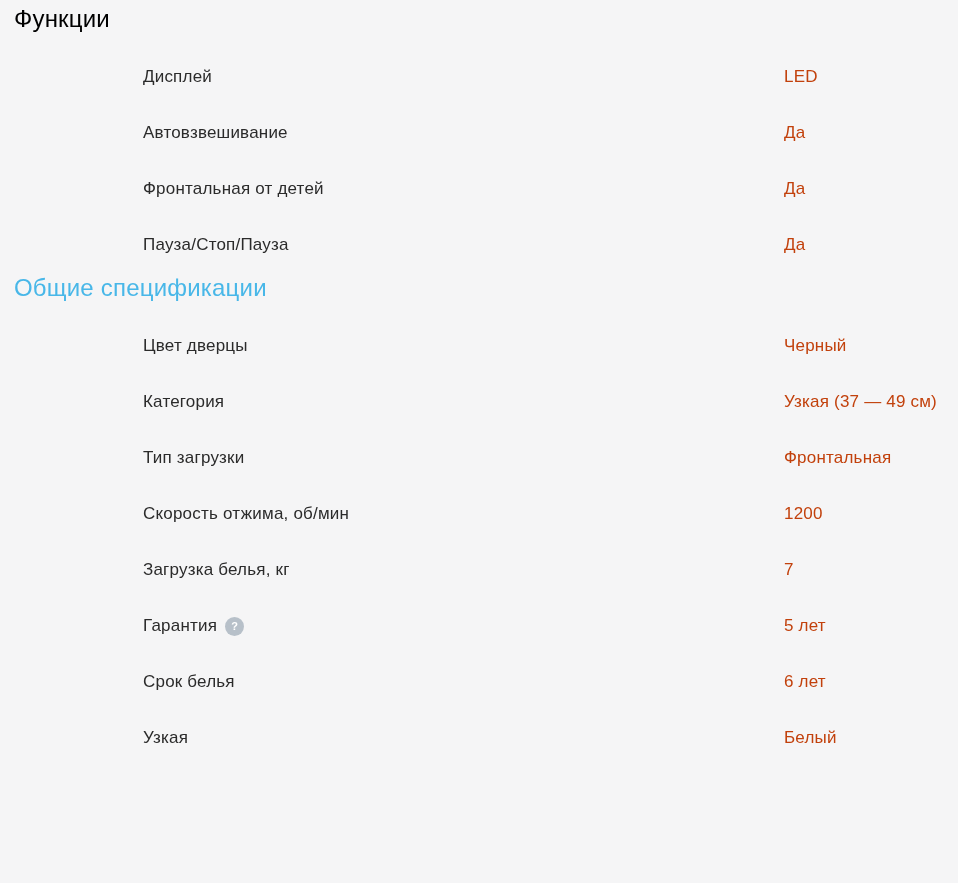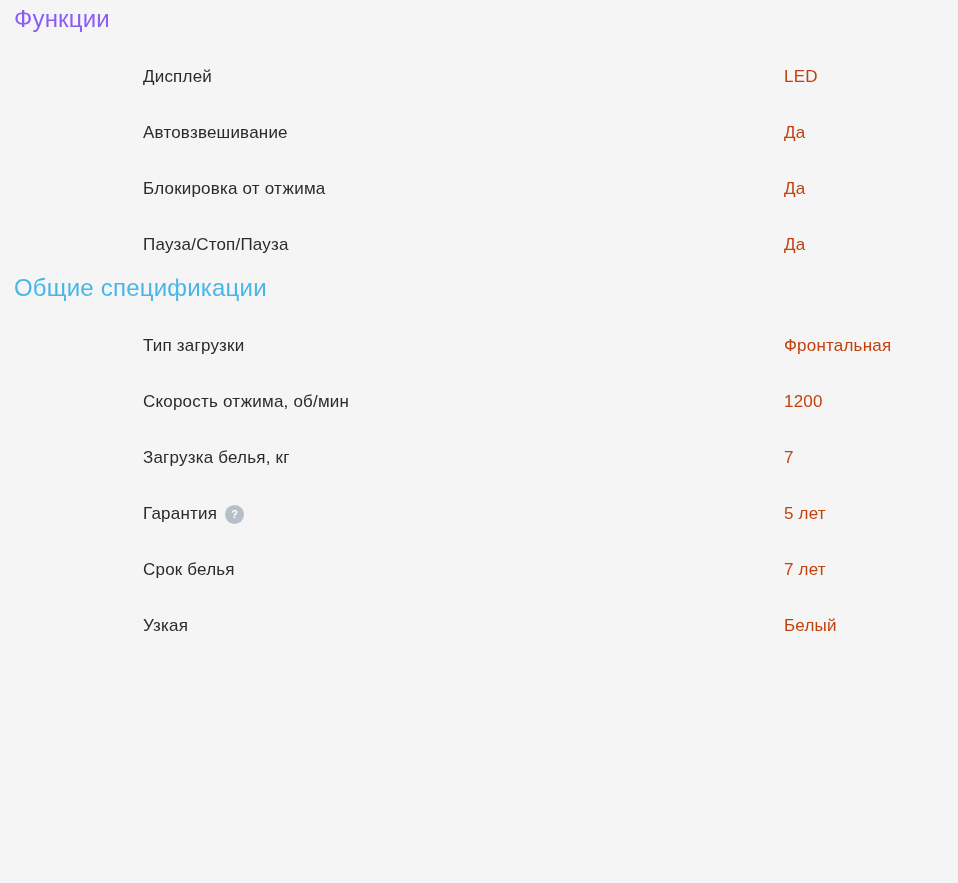--- a/index.html
+++ b/index.html
@@ -75,53 +75,63 @@
     line-height: 1;
     font-weight: 700;
   }
 </style>
 </head>
 <body style="background: rgb(245, 245, 246); color: rgb(43, 43, 43);">
 
 <div class="page">
   <div id="sections-root">
   <section class="spec-section">
-    <h2 class="section-title" style="color: #8b5cf6;">Функции</h2>
+    <h2 class="section-title" style="color: #000000;">Функции</h2>
     <div class="rows">
   <div class="spec-row">
     <span class="spec-label">Дисплей</span>
 
     <span class="spec-value">LED</span>
   </div>
 
 
   <div class="spec-row">
     <span class="spec-label">Автовзвешивание</span>
 
     <span class="spec-value">Да</span>
   </div>
 
   <div class="spec-row">
-    <span class="spec-label">Блокировка от отжима</span>
+    <span class="spec-label">Фронтальная от детей</span>
 
     <span class="spec-value">Да</span>
   </div>
 
   <div class="spec-row">
     <span class="spec-label">Пауза/Стоп/Пауза</span>
 
     <span class="spec-value">Да</span>
   </div>
 </div>
   </section>
 
   <section class="spec-section">
     <h2 class="section-title" style="color: rgb(72, 183, 232);">Общие спецификации</h2>
     <div class="rows">
+  <div class="spec-row">
+    <span class="spec-label">Цвет дверцы</span>
 
+    <span class="spec-value">Черный</span>
+  </div>
+
+  <div class="spec-row">
+    <span class="spec-label">Категория</span>
+
+    <span class="spec-value">Узкая (37 — 49 см)</span>
+  </div>
 
   <div class="spec-row">
     <span class="spec-label">Тип загрузки</span>
 
     <span class="spec-value">Фронтальная</span>
   </div>
 
   <div class="spec-row">
     <span class="spec-label">Скорость отжима, об/мин</span>
 
@@ -138,21 +148,21 @@
     <span class="spec-label">Гарантия</span>
     <span class="help-icon" style="background: rgb(183, 192, 201);">
       <span class="qmark">?</span>
     </span>
     <span class="spec-value">5 лет</span>
   </div>
 
   <div class="spec-row">
     <span class="spec-label">Срок белья</span>
 
-    <span class="spec-value">7 лет</span>
+    <span class="spec-value">6 лет</span>
   </div>
 
   <div class="spec-row">
     <span class="spec-label">Узкая</span>
 
     <span class="spec-value">Белый</span>
   </div>
 </div>
   </section>
 </div>

